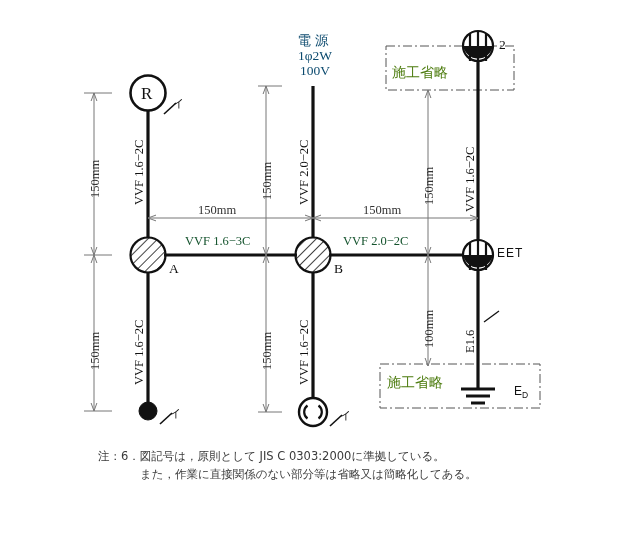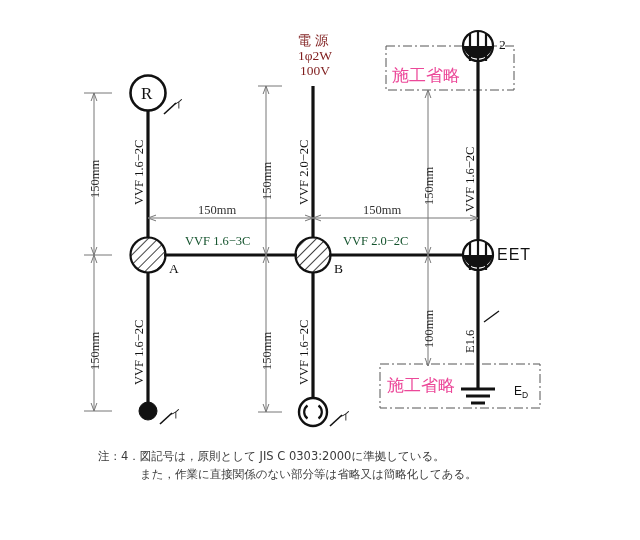--- a/index.html
+++ b/index.html
@@ -13,24 +13,24 @@
   #diagram-root{position:relative;width:640px;height:540px;}
   svg#wiring{position:absolute;left:0;top:0;width:640px;height:540px;}
 
   .lbl{position:absolute;white-space:nowrap;font-family:"Liberation Serif", serif;color:#1a1a1a;}
   .dim-text{font-size:12.5px;color:#333;}
   .dim-text-v{font-size:12.5px;color:#333;transform-origin:left top;}
   .cable-text{font-size:12.5px;color:#14532d;}
   .cable-text-v{font-size:12.5px;color:#111;transform-origin:left top;}
   .rot90{transform:rotate(-90deg);}
   .sym-text{font-size:13.5px;color:#111;}
-  .eet-text{font-size:16px;font-family:"Liberation Sans",sans-serif;letter-spacing:1px;color:#111;}
-  .src-text{font-size:13.5px;text-align:center;line-height:1.12;color:#7f1d1d;}
+  .eet-text{font-size:12px;font-family:"Liberation Sans",sans-serif;letter-spacing:1px;color:#111;}
+  .src-text{font-size:13.5px;text-align:center;line-height:1.12;color:#0c4a6e;}
   .src-text .l1{letter-spacing:4px;}
-  .omit-text{font-size:17px;font-family:"DejaVu Sans",sans-serif;color:#ec4899;letter-spacing:0px;}
+  .omit-text{font-size:14px;font-family:"DejaVu Sans",sans-serif;color:#4d7c0f;letter-spacing:0px;}
   .note-block{position:absolute;left:98px;top:448px;font-size:11.5px;line-height:1.55;color:#3a3a3a;font-family:"DejaVu Sans",sans-serif;}
   .note-line{white-space:nowrap;}
   .note-indent{padding-left:24px;}
   .ed-text{font-size:12px;font-family:"Liberation Sans",sans-serif;color:#111;margin-left:15px;}
   .ed-text sub{font-size:8.5px;}
   .num-text{font-size:13.5px;color:#111;}
   .ab-text{font-size:13.5px;color:#111;}
 </style>
 </head>
 <body>
@@ -169,17 +169,17 @@
   <div class="lbl dim-text-v rot90" style="left:88px;top:370px;">150mm</div>
   <div class="lbl dim-text-v rot90" style="left:260px;top:200px;">150mm</div>
   <div class="lbl dim-text-v rot90" style="left:260px;top:370px;">150mm</div>
   <div class="lbl dim-text-v rot90" style="left:422px;top:205px;">150mm</div>
   <div class="lbl dim-text-v rot90" style="left:422px;top:348px;">100mm</div>
 
   <div class="lbl dim-text" style="left:198px;top:203px;">150mm</div>
   <div class="lbl dim-text" style="left:363px;top:203px;">150mm</div>
 
   <div class="note-block">
-    <div class="note-line">注：4．図記号は，原則として JIS C 0303:2000に準拠している。</div>
+    <div class="note-line">注：6．図記号は，原則として JIS C 0303:2000に準拠している。</div>
     <div class="note-line note-indent" style="padding-left:42px;">また，作業に直接関係のない部分等は省略又は簡略化してある。</div>
   </div>
 
 </div>
 
 </body></html>

